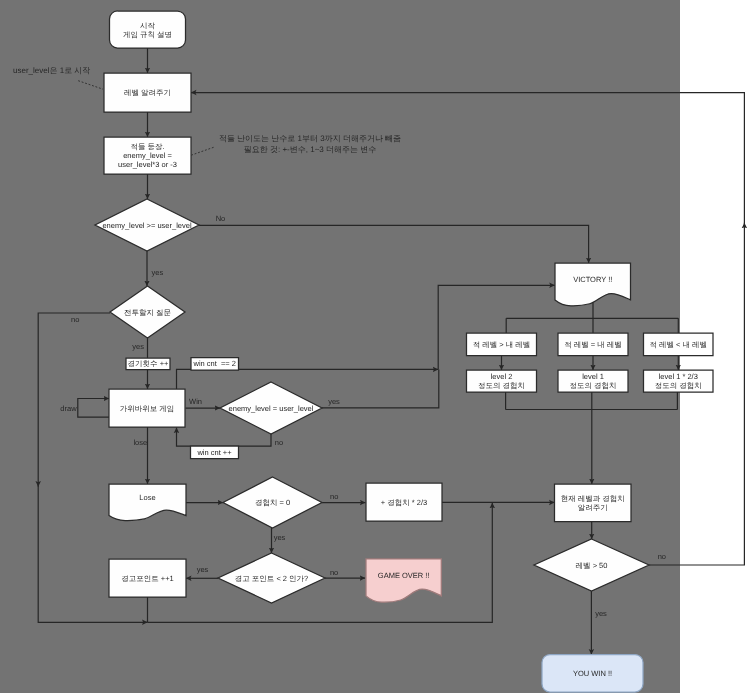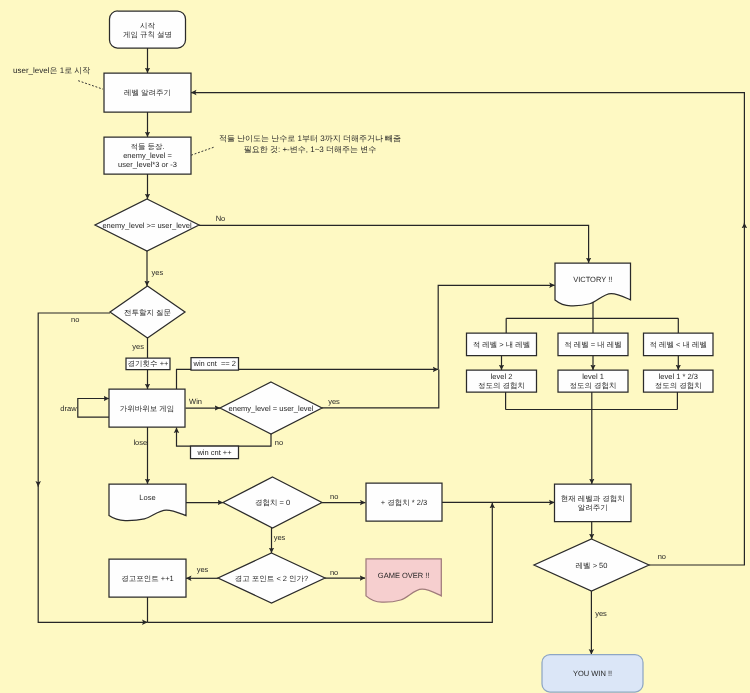--- a/index.html
+++ b/index.html
@@ -1,21 +1,21 @@
 <!DOCTYPE html>
 <html><head>
 <meta charset="utf-8">
 <title>flowchart</title>
 <style>
   html,body{margin:0;padding:0;background:#ffffff;}
   body{width:750px;height:693px;overflow:hidden;
        font-family:"Liberation Sans",sans-serif;
        -webkit-font-smoothing:antialiased;
        text-rendering:geometricPrecision;}
-  #chart{position:relative;width:750px;height:693px;background:#fef9c3;}
+  #chart{position:relative;width:680px;height:693px;background:#737373;}
   svg{display:block;}
   text{font-family:"Liberation Sans",sans-serif;fill:#262626;}
   .n-shape{fill:#fefefe;stroke:#2b2b2b;stroke-width:1.25;}
   .n-shape.pink{fill:#f6cfcf;stroke:#9f7b7b;}
   .n-shape.blue{fill:#dbe6f7;stroke:#8ea6c4;}
   .edge{fill:none;stroke:#262626;stroke-width:1.2;}
   .anno{fill:none;stroke:#333333;stroke-width:1;stroke-dasharray:1.9 1.75;}
   .lbl{font-size:7.5px;}
   .nlbl{font-size:7.5px;}
   .anno-t{font-size:8px;}

